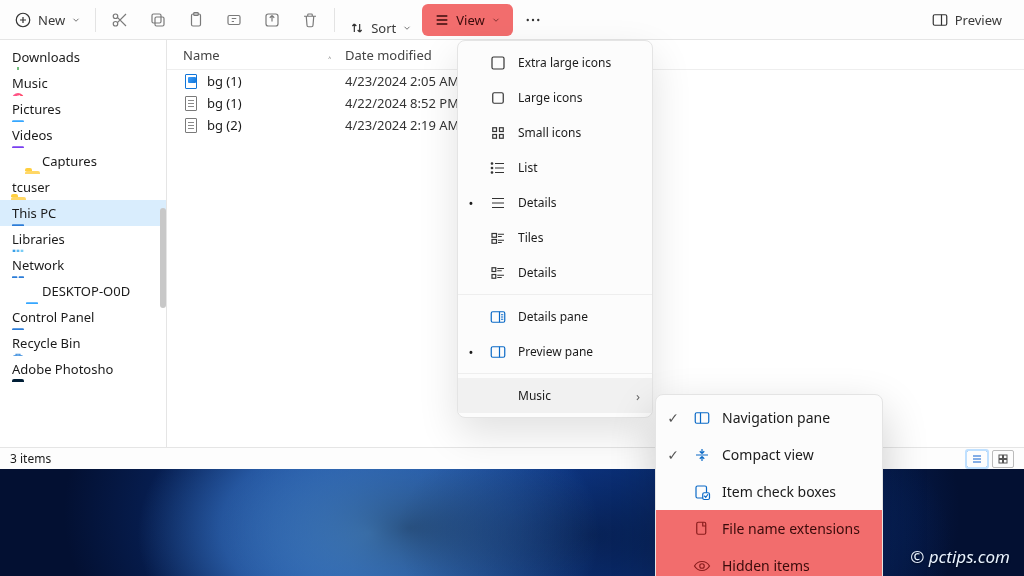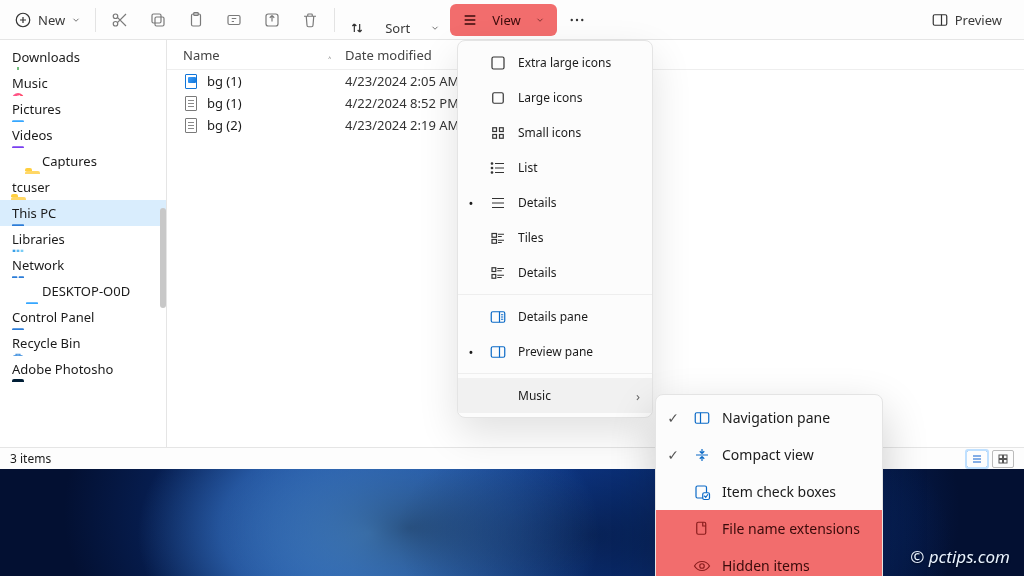--- a/index.html
+++ b/index.html
@@ -6,22 +6,22 @@
   html, body { width: 1024px; height: 576px; overflow: hidden; font-family: "Segoe UI", system-ui, sans-serif; font-size: 13px; color: #1b1b1b; background: #fff; }
   .window { position: relative; width: 1024px; height: 576px; }
 
   
   .toolbar { display: flex; align-items: center; height: 40px; padding: 0 6px; border-bottom: 1px solid #e5e5e5; background: #fdfdfd; gap: 2px; }
   .t-btn { display: inline-flex; align-items: center; justify-content: center; height: 32px; min-width: 36px; padding: 0 8px; border-radius: 6px; color: #3a3a3a; }
   .t-btn svg { display: block; }
   .t-sep { width: 0; height: 24px; border-left: 1px solid #e3e3e3; margin: 0 4px; }
   .new-btn { gap: 6px; }
   .new-btn .label { font-size: 13px; }
-  .sort-btn { gap: 20px; margin-top: 17px; }
-  .view-btn { gap: 14px; background: #f26d6d; color: #3a0b0b; padding: 16px 12px; }
+  .sort-btn { gap: 6px; margin-top: 17px; }
+  .view-btn { gap: 6px; background: #f26d6d; color: #3a0b0b; padding: 16px 12px; }
   .view-btn .chev { opacity: .7; }
   .preview-btn { gap: 6px; margin-left: auto; margin-right: 8px; }
 
   
   .body { display: flex; height: 418px; }
   .nav { width: 167px; border-right: 1px solid #e5e5e5; padding: 4px 0; position: relative; }
   .nav-scroll { position: absolute; right: 0; top: 168px; width: 6px; height: 100px; background: #c8c8c8; border-radius: 3px; }
   .nav-item { display: flex; align-items: center; height: 26px; padding: 0 6px 0 12px; gap: 8px; white-space: nowrap; overflow: hidden; position: relative; }
   .nav-item.l2 { padding-left: 42px; }
   .nav-item.sel { background: #d9edfd; }

